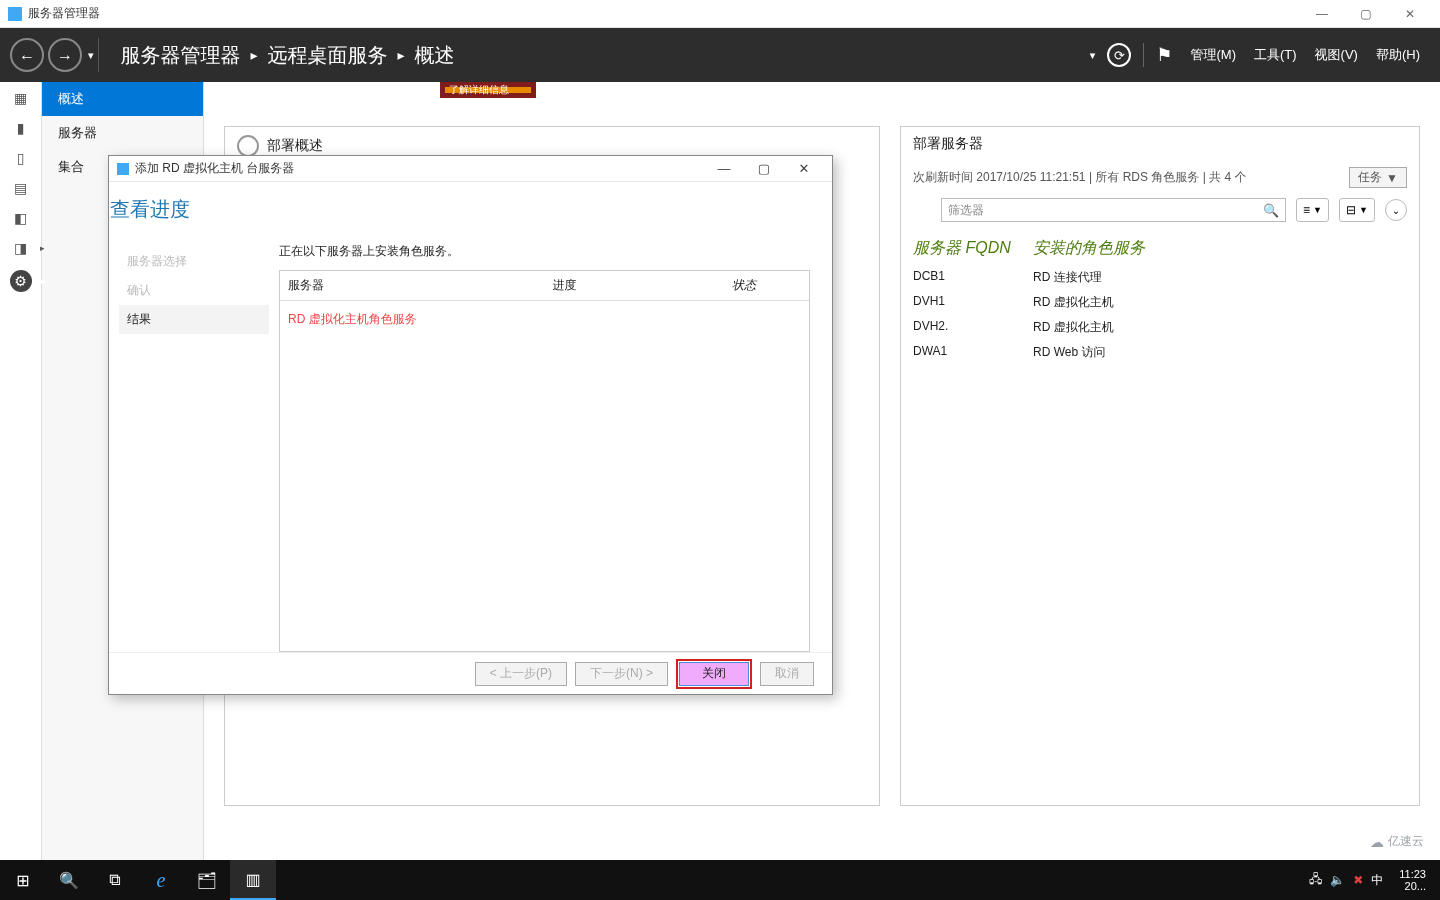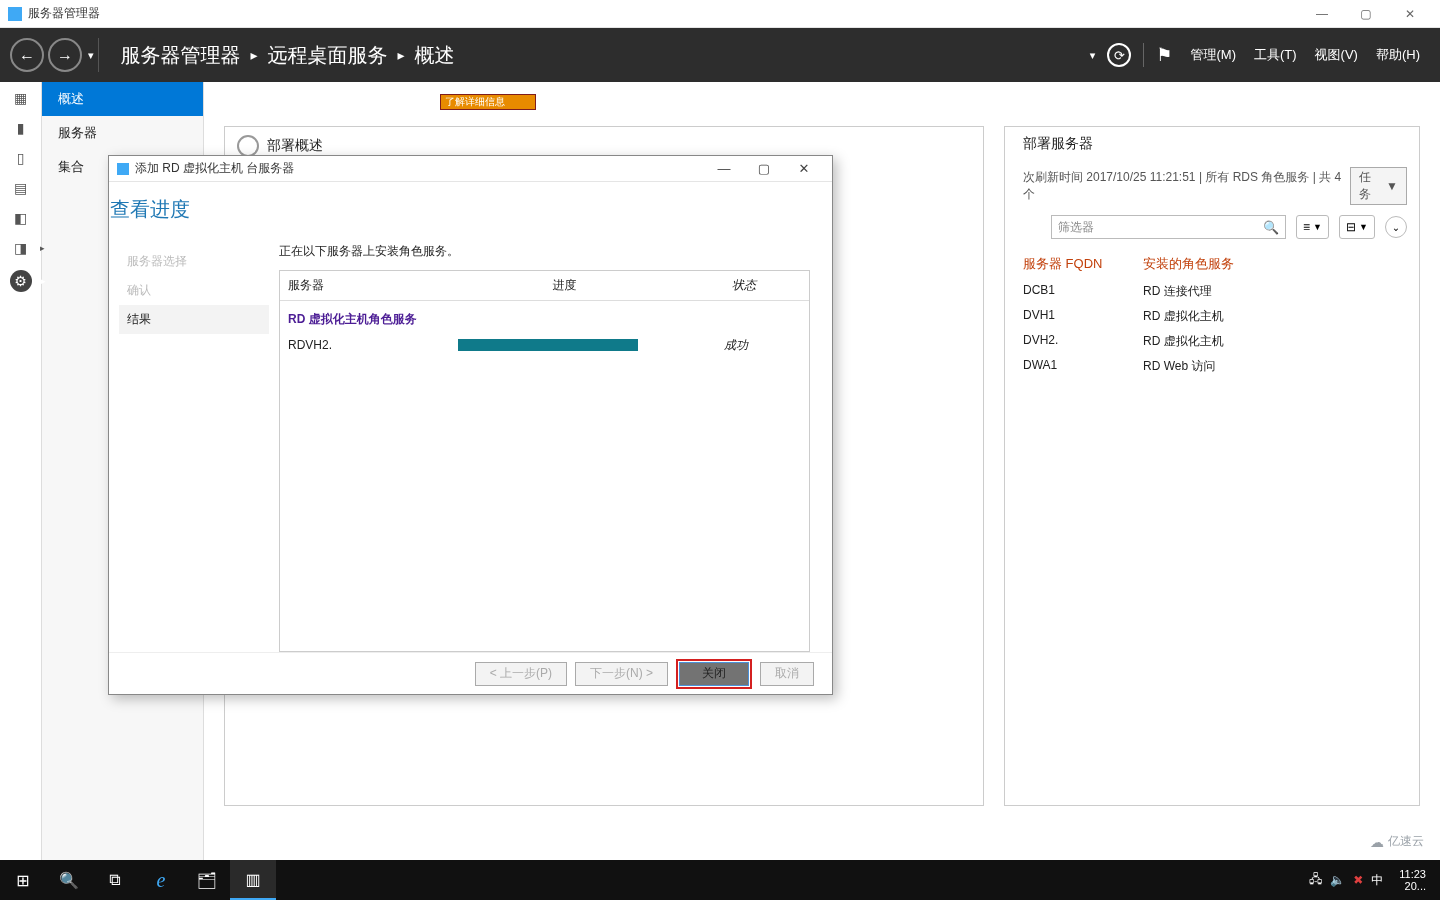--- a/index.html
+++ b/index.html
@@ -38,43 +38,43 @@
 
 
 .sidebar { width: 162px; background: #f7f7f7; border-right: 1px solid #ddd; }
 .sidebar .side-item { padding: 8px 16px; font-size: 13px; color: #222; }
 .sidebar .side-item.sel { background: #0078d7; color: #fff; }
 
 
 .content { flex: 1; background: #fff; position: relative; padding: 0 20px 0 20px; overflow: hidden; }
 
 
-.banner-frag { position: absolute; top: 12px; left: 236px; width: 96px; height: 16px; background: #e88b00; color: #fff; font-size: 10px; display: flex; align-items: center; padding-left: 4px; border: 1px solid #7f1d1d; }
+.banner-frag { position: absolute; top: 0; left: 236px; width: 96px; height: 16px; background: #e88b00; color: #fff; font-size: 10px; display: flex; align-items: center; padding-left: 4px; border: 5px solid #7f1d1d; }
 
 
 .panel-row { display: flex; gap: 20px; margin-top: 44px; }
 .panel-left, .panel-right { border: 1px solid #ccc; background: #fff; }
 .panel-left { flex: 1; height: 680px; }
-.panel-right { width: 416px; height: 680px; padding-left: 6px; }
+.panel-right { width: 520px; height: 680px; }
 
 .panel-head { display: flex; align-items: center; padding: 8px 12px; gap: 8px; font-size: 14px; color: #222; }
 .panel-head .circ { width: 22px; height: 22px; border: 2px solid #999; border-radius: 50%; }
 
 
 .right-top { padding: 6px 12px; font-size: 12px; color: #555; display: flex; align-items: center; justify-content: space-between; }
 .tasks-dd { border: 1px solid #aaa; background: #f4f4f4; padding: 1px 8px; font-size: 12px; display: flex; align-items: center; gap: 4px; }
 .filter-row { display: flex; align-items: center; gap: 10px; padding: 4px 12px; }
 .filter-input { flex: 1; display: flex; align-items: center; border: 1px solid #bbb; height: 24px; padding: 0 6px; color: #888; background: #fff; margin-left: 28px; }
 .filter-input .mag { margin-left: auto; font-size: 13px; color: #444; }
 .pill { border: 1px solid #bbb; height: 24px; min-width: 30px; border-radius: 3px; display: flex; align-items: center; justify-content: center; padding: 0 6px; font-size: 12px; }
 .pill .dd { font-size: 9px; margin-left: 3px; }
 .expand-circ { width: 22px; height: 22px; border: 1px solid #bbb; border-radius: 50%; display: flex; align-items: center; justify-content: center; font-size: 10px; margin-left: auto; }
 
 .tbl { width: 100%; padding: 6px 12px; }
-.tbl-head { display: flex; color: #c2410c; font-size: 13px; padding: 6px 0; }
+.tbl-head { display: flex; color: #4d7c0f; font-size: 16px; padding: 6px 0; font-style: italic; }
 .tbl-head .c1 { width: 120px; }
 .tbl-row { display: flex; font-size: 12px; color: #222; padding: 4px 0; }
 .tbl-row .c1 { width: 120px; }
 
 
 .wizard { position: absolute; left: 108px; top: 155px; width: 725px; height: 540px; background: #fff; border: 1px solid #888; box-shadow: 4px 4px 12px rgba(0,0,0,.25); display: flex; flex-direction: column; }
 .wiz-title { height: 26px; display: flex; align-items: center; padding: 0 8px; background: #fff; border-bottom: 1px solid #e5e5e5; font-size: 12px; color: #333; }
 .wiz-title .ticon { width: 12px; height: 12px; background: #3fa9f5; margin-right: 6px; }
 .wiz-title .spacer { flex: 1; }
 .wiz-win-btn { width: 40px; text-align: center; color: #444; font-size: 13px; font-family: "Segoe UI Symbol", sans-serif; }
@@ -87,31 +87,31 @@
 
 .wiz-main { flex: 1; padding: 10px 4px 0 10px; display: flex; flex-direction: column; }
 .wiz-msg { font-size: 12px; color: #222; margin-bottom: 10px; }
 .wiz-tbl-wrap { border: 1px solid #ccc; flex: 1; padding: 0; }
 .wiz-tbl-head { display: flex; border-bottom: 1px solid #ddd; font-size: 12px; color: #222; }
 .wiz-tbl-head div { padding: 6px 8px; text-align: center; }
 .wc1 { width: 170px; text-align: left !important; }
 .wc2 { flex: 1; }
 .wc3 { width: 130px; font-style: italic; }
 .wiz-tbl-body { padding: 6px 8px; }
-.role-line { color: #4c1d95; font-weight: bold; font-size: 12px; margin: 4px 0 6px 0; }
+.role-line { color: #ef4444; font-weight: normal; font-size: 12px; margin: 4px 0 6px 0; }
 .srv-line { display: flex; align-items: center; font-size: 12px; color: #222; }
 .srv-line .wc1 { text-align: left; padding: 4px 0 4px 0; }
 .prog-bar { height: 12px; background: #0f7a8a; width: 180px; }
 .srv-line .wc3 { text-align: center; }
 
 .wiz-foot { height: 42px; display: flex; align-items: center; justify-content: flex-end; padding: 0 18px; gap: 8px; border-top: 1px solid #eee; }
 .btn { height: 24px; padding: 0 14px; border: 1px solid #aaa; background: #f3f3f3; font-size: 12px; color: #666; display: flex; align-items: center; }
 .btn.disabled { color: #aaa; }
 .btn-close-wrap { border: 2px solid #d42020; padding: 1px; }
-.btn-close-wrap .btn { border: 1px solid #4a90d9; color: #222; background: #737373; padding: 0 22px; }
+.btn-close-wrap .btn { border: 1px solid #4a90d9; color: #222; background: #f0abfc; padding: 0 22px; }
 
 
 .taskbar { position: absolute; left: 0; bottom: 0; width: 100%; height: 40px; background: #111; display: flex; align-items: center; color: #fff; font-size: 12px; }
 .taskbar .tb-ic { width: 46px; height: 40px; display: flex; align-items: center; justify-content: center; font-size: 16px; }
 .taskbar .tb-ic.active { background: #2a2a2a; border-bottom: 2px solid #3fa9f5; }
 .taskbar .spacer { flex: 1; }
 .tray { display: flex; align-items: center; gap: 8px; padding-right: 6px; }
 .tray-time { text-align: right; font-size: 11px; line-height: 12px; padding: 0 8px; }
 
 
@@ -265,27 +265,20 @@
     <div class="wiz-main">
       <div class="wiz-msg">正在以下服务器上安装角色服务。</div>
       <div class="wiz-tbl-wrap">
         <div class="wiz-tbl-head">
           <div class="wc1">服务器</div>
           <div class="wc2">进度</div>
           <div class="wc3">状态</div>
         </div>
         <div class="wiz-tbl-body">
           <div class="role-line">RD 虚拟化主机角色服务</div>
-          <div class="srv-line">
-            <div class="wc1">RDVH2.</div>
-            <div class="wc2">
-                <div class="prog-bar"></div>
-              </div>
-            <div class="wc3">成功</div>
-          </div>
         </div>
       </div>
     </div>
   </div>
   <div class="wiz-foot">
     <div class="btn disabled">&lt; 上一步(P)</div>
     <div class="btn disabled">下一步(N) &gt;</div>
     <div class="btn-close-wrap">
       <div class="btn">关闭</div>
     </div>

